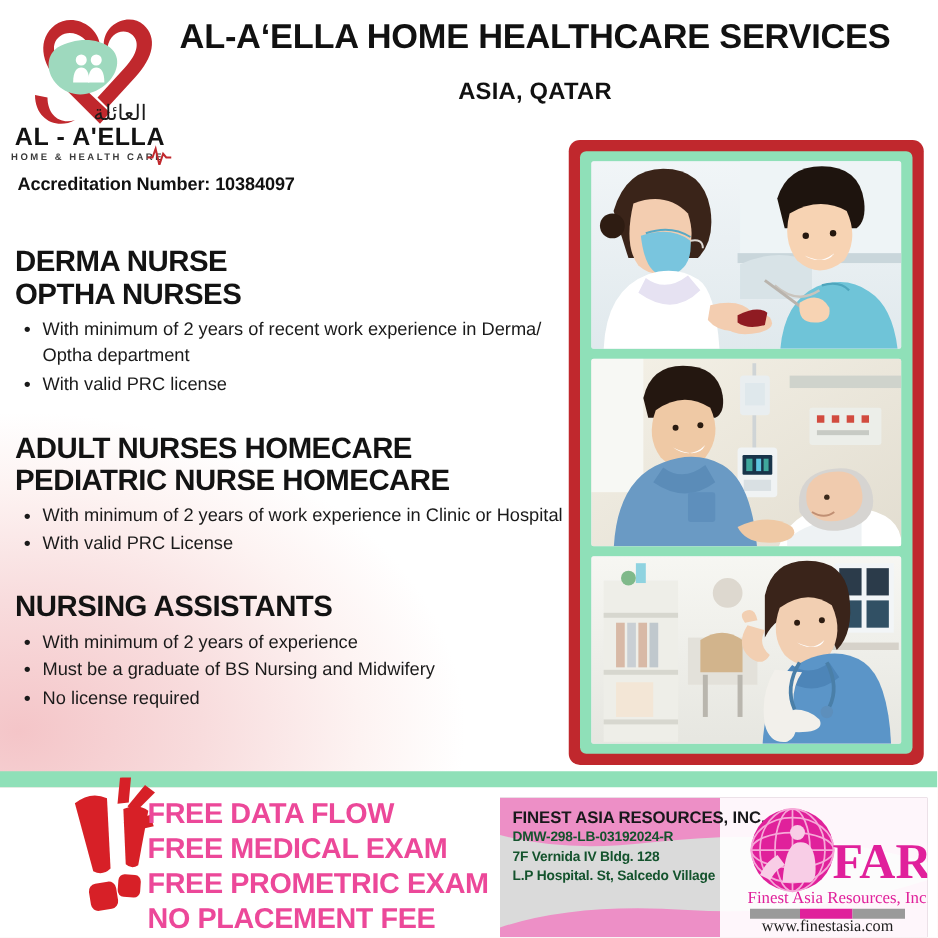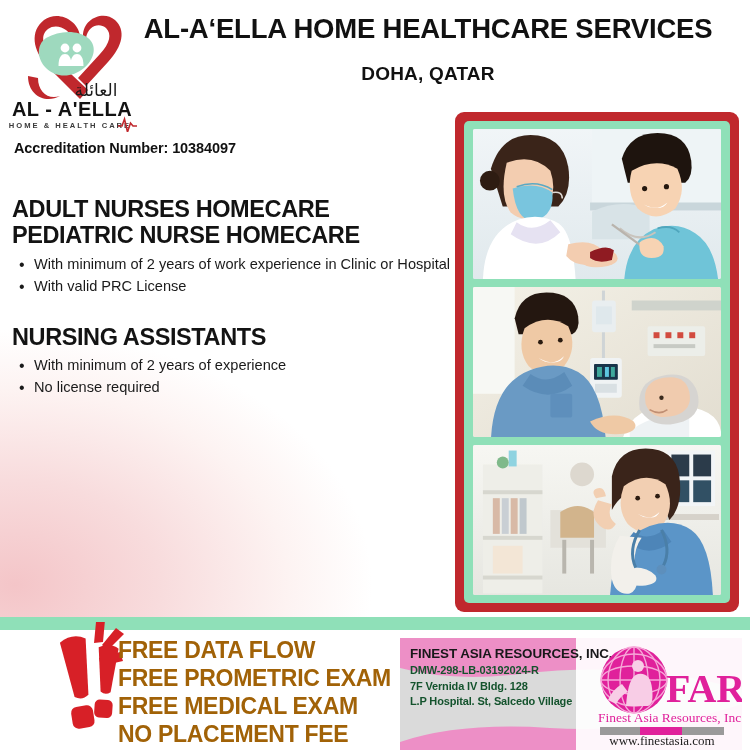--- a/index.html
+++ b/index.html
@@ -85,21 +85,21 @@
   
   #bottom-band {
     position:absolute; left:0; top:630px; width:750px; height:120px;
     background:#ffffff;
   }
   #excl-icon { position:absolute; left:44px; top:-8px; width:100px; height:122px; }
   #excl-icon svg { display:block; width:100%; height:100%; }
 
   #perks {
     position:absolute; left:118px; top:6px;
-    font-size:23px; font-weight:bold; color:#a16207;
+    font-size:23px; font-weight:bold; color:#ec4899;
     line-height:1.22; letter-spacing:-0.3px;
   }
 
   
   #agency-card {
     position:absolute; left:400px; top:8px; width:342px; height:112px;
     background:#DADADA; overflow:hidden;
   }
   #agency-card .pink-swoosh-top {
     position:absolute; left:0; top:0; width:100%; height:100%;
@@ -145,39 +145,48 @@
 
       <text x="64" y="112" font-family="'Liberation Sans', sans-serif" font-size="20" font-weight="bold" fill="#121212" text-anchor="middle" letter-spacing="0.5">AL - A'ELLA</text>
 
       <text x="62" y="124" font-family="'Liberation Sans', sans-serif" font-size="7.6" font-weight="bold" fill="#3a3a3a" text-anchor="middle" letter-spacing="2">HOME &amp; HEALTH CARE</text>
 
       <path d="M110 122 l4 0 l2.5 -7 l3 13 l3 -9 l2.5 3 l4 0" stroke="#C0282D" stroke-width="1.6" fill="none"></path>
     </svg>
   </div>
 
   <div id="company-title">AL-A‘ELLA HOME HEALTHCARE SERVICES</div>
-  <div id="city-line">DOHA, QATAR</div>
+  <div id="city-line">ASIA, QATAR</div>
   <div id="accreditation">Accreditation Number: 10384097</div>
 
   <div id="jobs">
 
+    <div class="job-group">
+      <div class="job-title">DERMA NURSE</div>
+      <div class="job-title">OPTHA NURSES</div>
+      <ul class="reqs">
+        <li>With minimum of 2 years of recent work experience in Derma/ Optha department</li>
+        <li>With valid PRC license</li>
+      </ul>
+    </div>
 
     <div class="job-group">
       <div class="job-title">ADULT NURSES HOMECARE</div>
       <div class="job-title">PEDIATRIC NURSE HOMECARE</div>
       <ul class="reqs">
         <li>With minimum of 2 years of work experience in Clinic or Hospital</li>
         <li>With valid PRC License</li>
       </ul>
     </div>
 
     <div class="job-group">
       <div class="job-title">NURSING ASSISTANTS</div>
       <ul class="reqs">
         <li>With minimum of 2 years of experience</li>
+        <li>Must be a graduate of BS Nursing and Midwifery</li>
         <li>No license required</li>
       </ul>
     </div>
 
   </div>
 
   <div id="collage">
     <div id="collage-inner">
 
       <div class="photo">
@@ -342,22 +351,22 @@
 
         <g transform="rotate(4 64 64)">
           <path d="M52 26 q11 -6 20 0 l-5 44 q-5 4 -10 0 Z" fill="#D72027"></path>
           <rect x="52" y="78" width="18" height="18" rx="5" fill="#D72027"></rect>
         </g>
       </svg>
     </div>
 
     <div id="perks">
       <div>FREE DATA FLOW</div>
+      <div>FREE MEDICAL EXAM</div>
       <div>FREE PROMETRIC EXAM</div>
-      <div>FREE MEDICAL EXAM</div>
       <div>NO PLACEMENT FEE</div>
     </div>
 
     <div id="agency-card">
       <svg class="pink-swoosh-top" viewBox="0 0 342 112" preserveAspectRatio="none" xmlns="http://www.w3.org/2000/svg">
         <rect width="342" height="112" fill="#DADADA"></rect>
         <path d="M0 0 L342 0 L342 52 Q240 22 120 36 Q52 44 0 30 Z" fill="#ED8FC6"></path>
         <path d="M342 112 L342 66 Q250 96 150 90 Q60 84 0 104 L0 112 Z" fill="#ED8FC6"></path>
         <rect x="176" y="0" width="166" height="112" fill="#ffffff" opacity="0.92"></rect>
       </svg>

